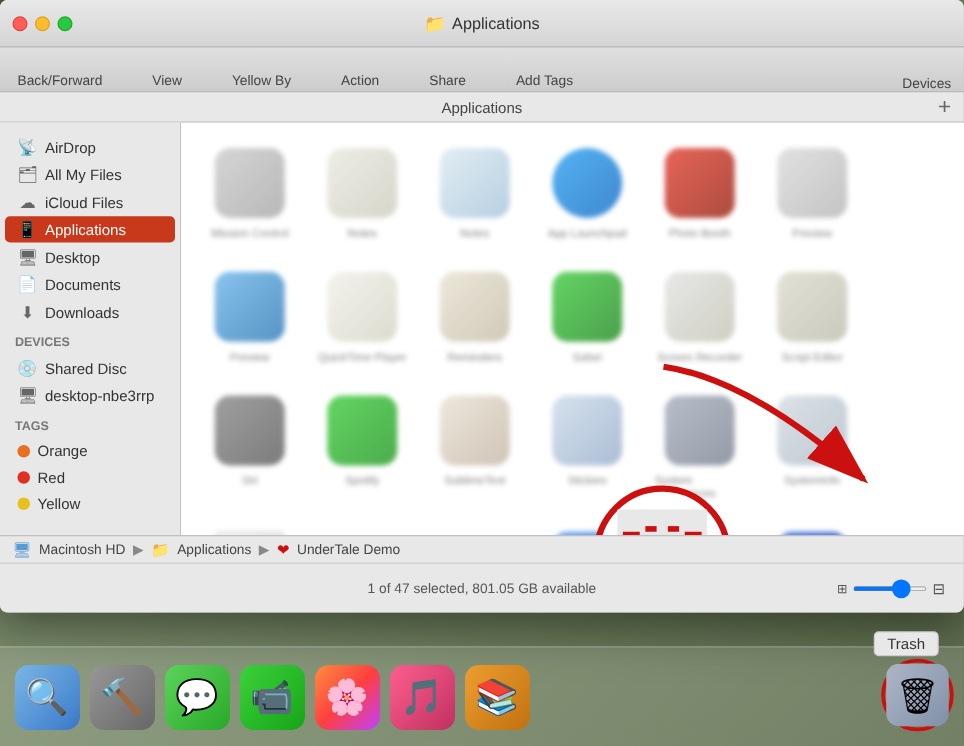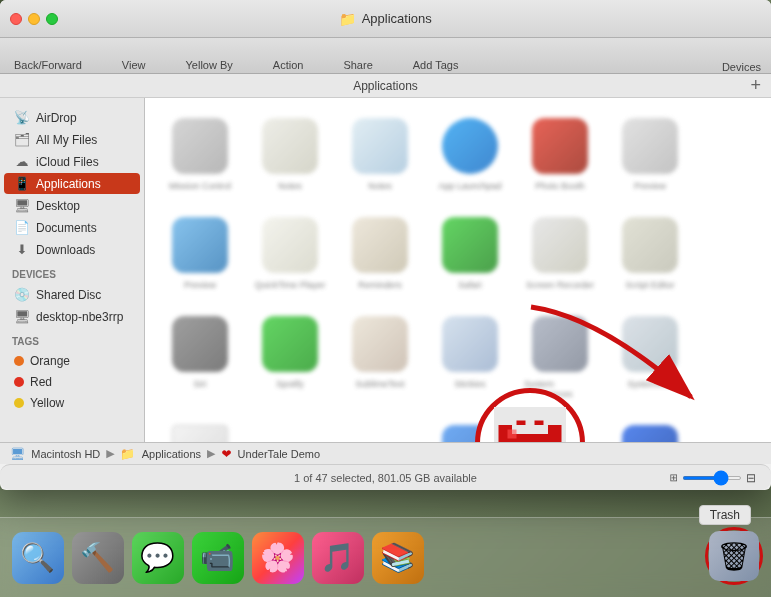--- a/index.html
+++ b/index.html
@@ -227,30 +227,29 @@
     }
 
     .undertale-icon {
       width: 72px;
       height: 72px;
     }
 
     
     .status-bar {
       background: #e8e8e8;
-      height: 26px;
+      height: 40px;
       border-top: 1px solid #ccc;
       display: flex;
       align-items: center;
       justify-content: center;
       font-size: 11px;
       color: #555;
       gap: 20px;
       flex-shrink: 0;
-      border-radius: 10px;
     }
 
     
     .path-bar {
       background: #e8e8e8;
       height: 22px;
       border-top: 1px solid #c0c0c0;
       display: flex;
       align-items: center;
       padding: 0 10px;

